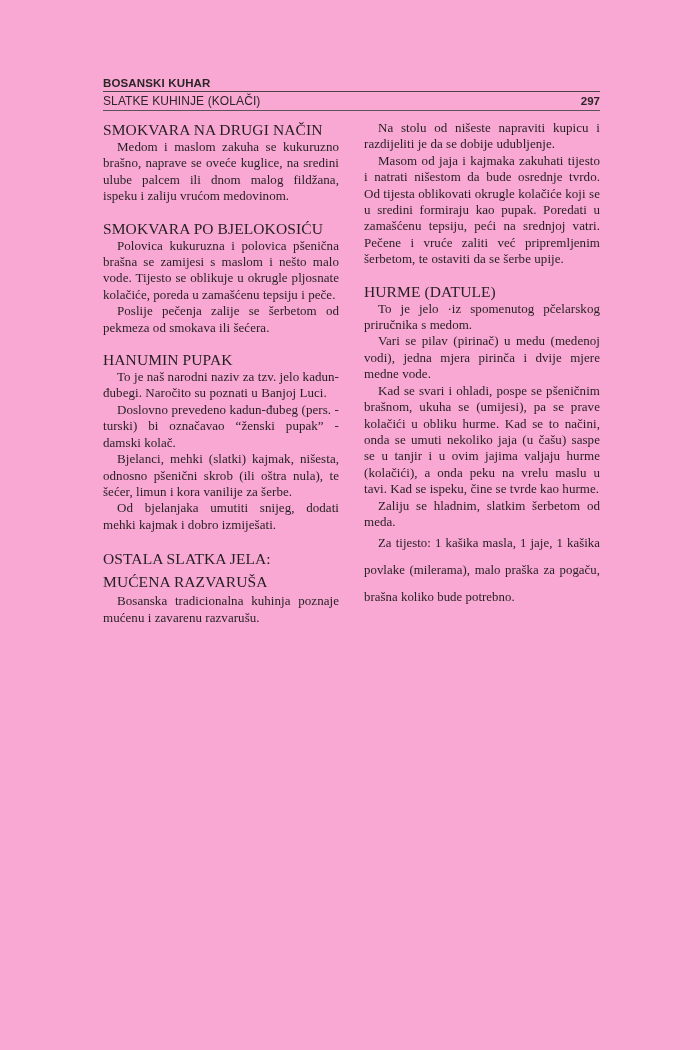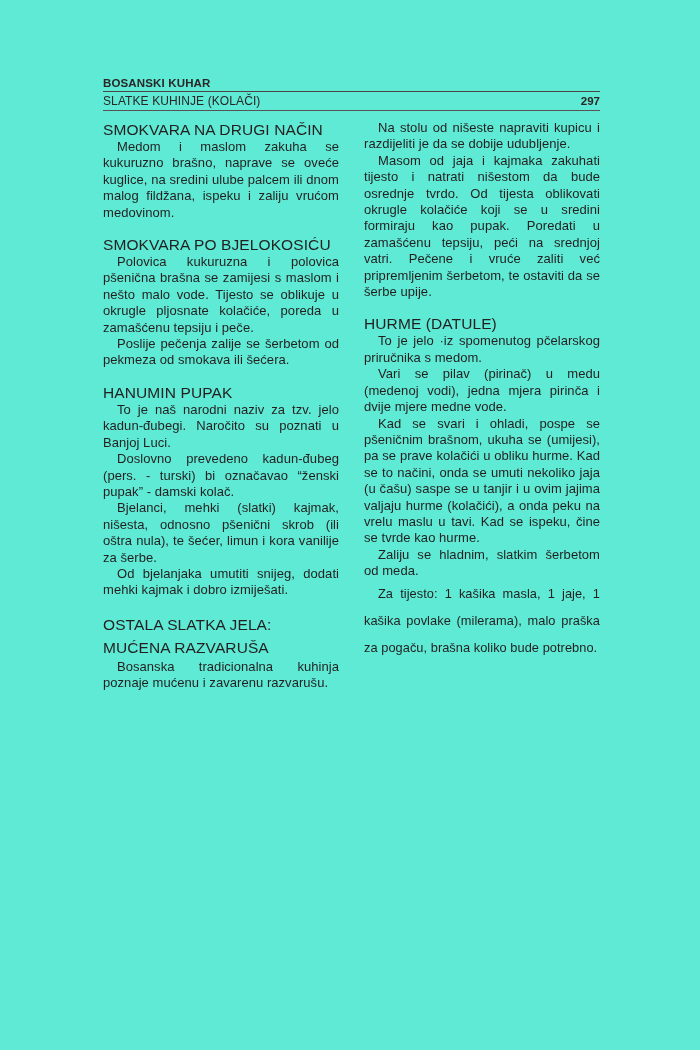--- a/index.html
+++ b/index.html
@@ -12,21 +12,21 @@
     background: #ffffff;
     font-family: "Liberation Sans", sans-serif;
     color: #1a1a1a;
     overflow: hidden;
   }
 
   .page {
     position: relative;
     width: 700px;
     height: 1050px;
-    background: #5eead4;
+    background: #f9a8d4;
     box-sizing: border-box;
   }
 
   
   .header {
     position: absolute;
     left: 103px;
     top: 76px;
     width: 497px;
   }
@@ -69,20 +69,21 @@
   }
 
   
   .columns {
     position: absolute;
     left: 103px;
     top: 120px;
     width: 497px;
     display: flex;
     gap: 25px;
+    font-family: Liberation Serif, serif;
   }
   .col {
     width: 236px;
   }
 
   h2.sec {
     font-size: 15.5px;
     font-weight: normal;
     color: #231f20;
     margin: 0;

